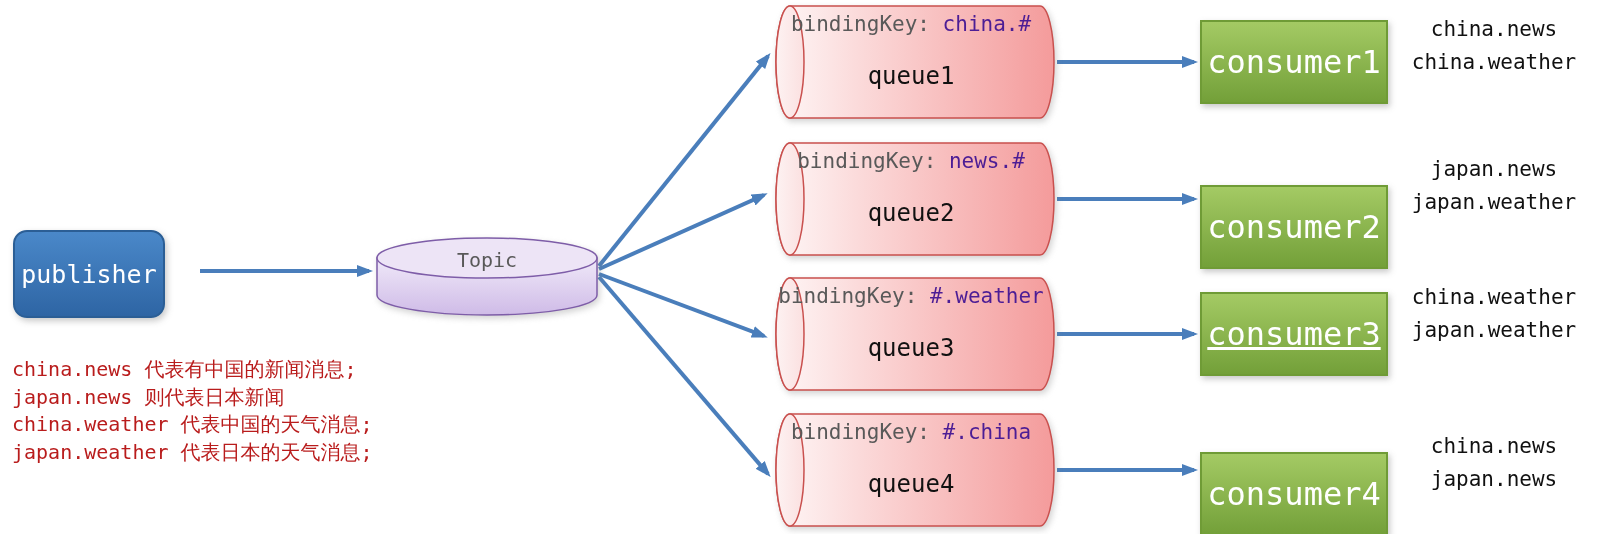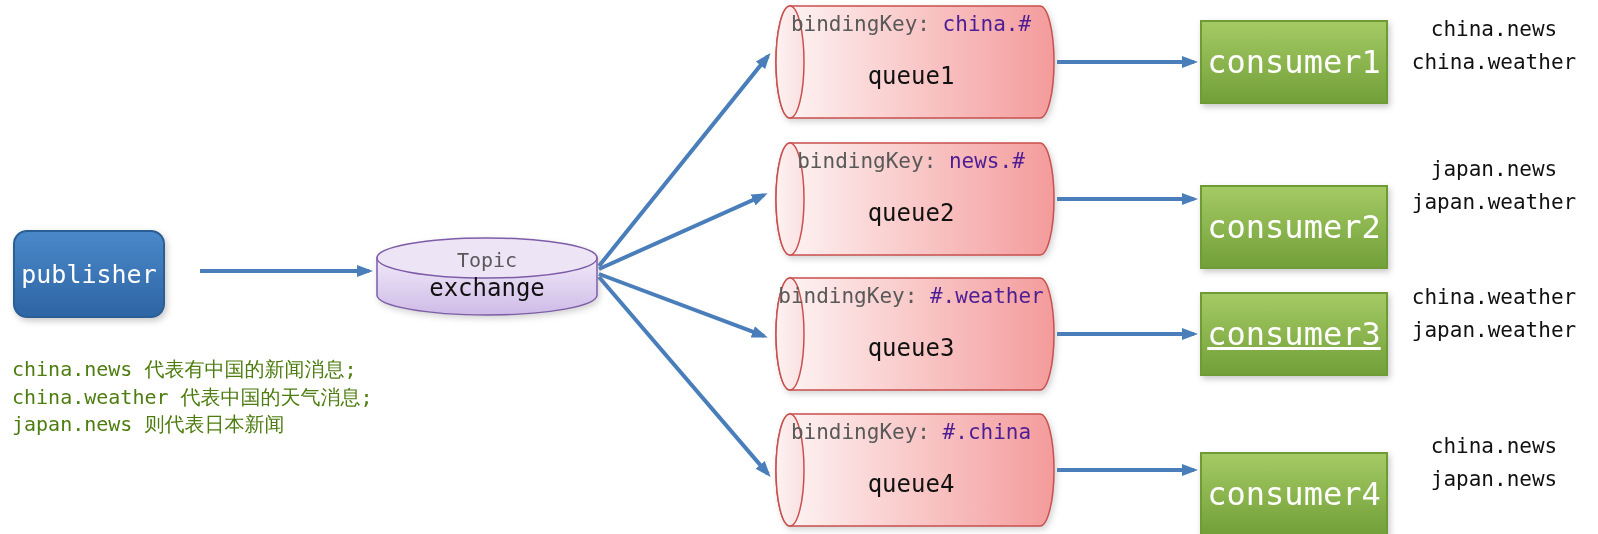--- a/index.html
+++ b/index.html
@@ -34,21 +34,21 @@
   .qt1 { top: 12px; } .qt2 { top: 149px; } .qt3 { top: 284px; } .qt4 { top: 420px; }
   .binding-line { font-size: 21px; color: #595959; white-space: pre; }
   .binding-key { color: #4c1d95; font-weight: normal; }
   .queue-name { margin-top: 26px; font-size: 24px; color: #111111; }
 
   .msg-col { position: absolute; left: 1392px; width: 204px; text-align: center;
              font-size: 21px; color: #111111; line-height: 33px; z-index: 2; }
   .m1 { top: 13px; } .m2 { top: 153px; } .m3 { top: 281px; } .m4 { top: 430px; }
 
   .legend { position: absolute; left: 12px; top: 356px; font-size: 20px;
-            line-height: 27.5px; color: #4d7c0f; z-index: 2; }
+            line-height: 27.5px; color: #b91c1c; z-index: 2; }
   .legend-line { white-space: pre; }
 
   .shadowed { filter: drop-shadow(2px 3px 3px rgba(130,130,130,.35)); }
 </style>
 </head>
 <body>
 
 <div id="stage">
 
   <svg id="wires" width="1598" height="534" viewBox="0 0 1598 534">
@@ -101,21 +101,20 @@
       <path d="M790,414 L1040,414 A14,56 0 0 1 1040,526 L790,526 A14,56 0 0 1 790,414 Z" fill="url(#qGrad)"></path>
       <ellipse cx="790" cy="470" rx="14" ry="56" fill="url(#qCapGrad)"></ellipse>
     </g>
   </svg>
 
   <div class="node publisher">
     <span>publisher</span>
   </div>
 
   <div class="exchange-label exchange-type">Topic</div>
-  <div class="exchange-label exchange-name">exchange</div>
 
   <div class="queue-text qt1">
     <div class="binding-line"><span>bindingKey: </span><span class="binding-key">china.#</span></div>
     <div class="queue-name">queue1</div>
   </div>
   <div class="queue-text qt2">
     <div class="binding-line"><span>bindingKey: </span><span class="binding-key">news.#</span></div>
     <div class="queue-name">queue2</div>
   </div>
   <div class="queue-text qt3">
@@ -152,17 +151,18 @@
     <div>china.weather</div>
     <div>japan.weather</div>
   </div>
   <div class="msg-col m4">
     <div>china.news</div>
     <div>japan.news</div>
   </div>
 
   <div class="legend">
     <div class="legend-line"><span>china.news</span><span> 代表有中国的新闻消息;</span></div>
+    <div class="legend-line"><span>japan.news</span><span> 则代表日本新闻</span></div>
     <div class="legend-line"><span>china.weather</span><span> 代表中国的天气消息;</span></div>
-    <div class="legend-line"><span>japan.news</span><span> 则代表日本新闻</span></div>
+    <div class="legend-line"><span>japan.weather</span><span> 代表日本的天气消息;</span></div>
   </div>
 
 </div>
 
 </body></html>

